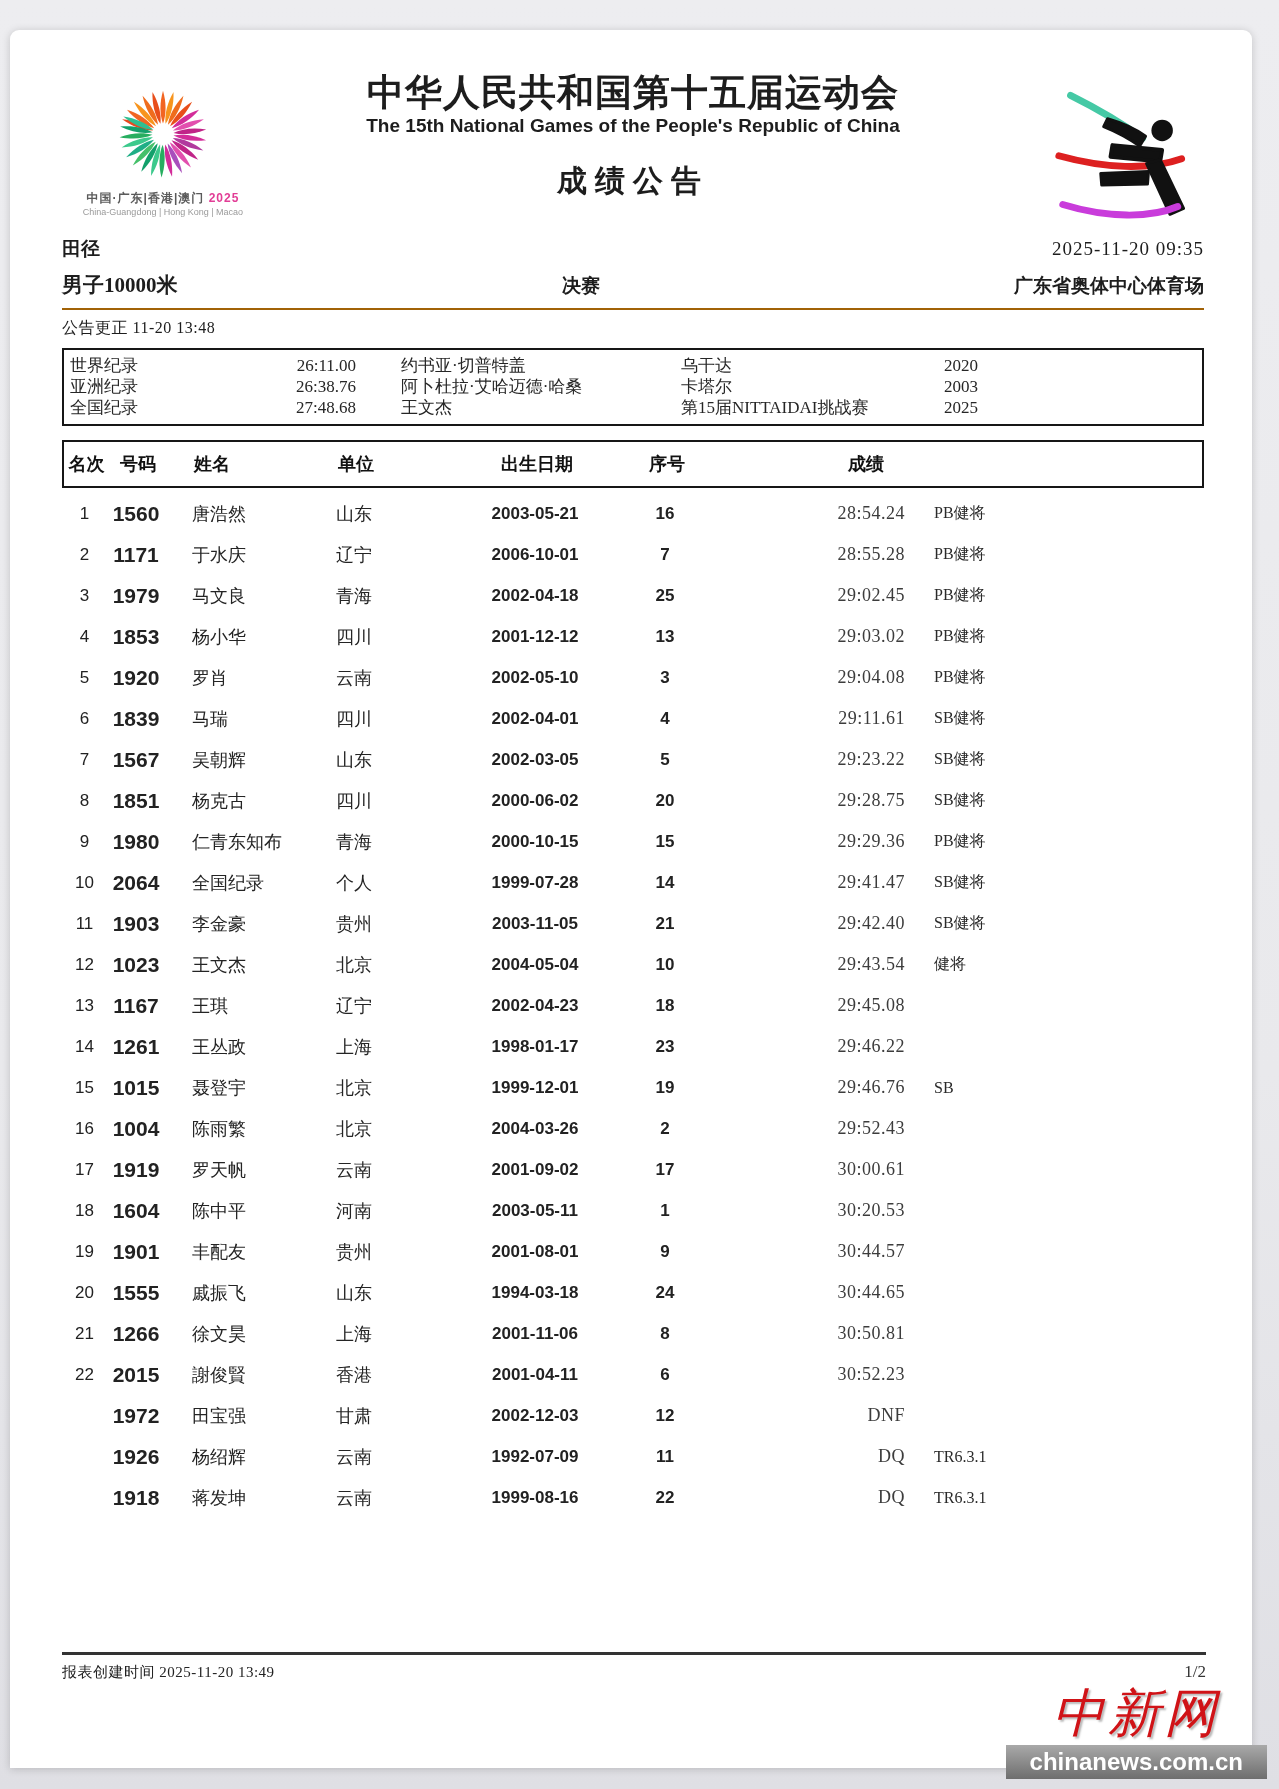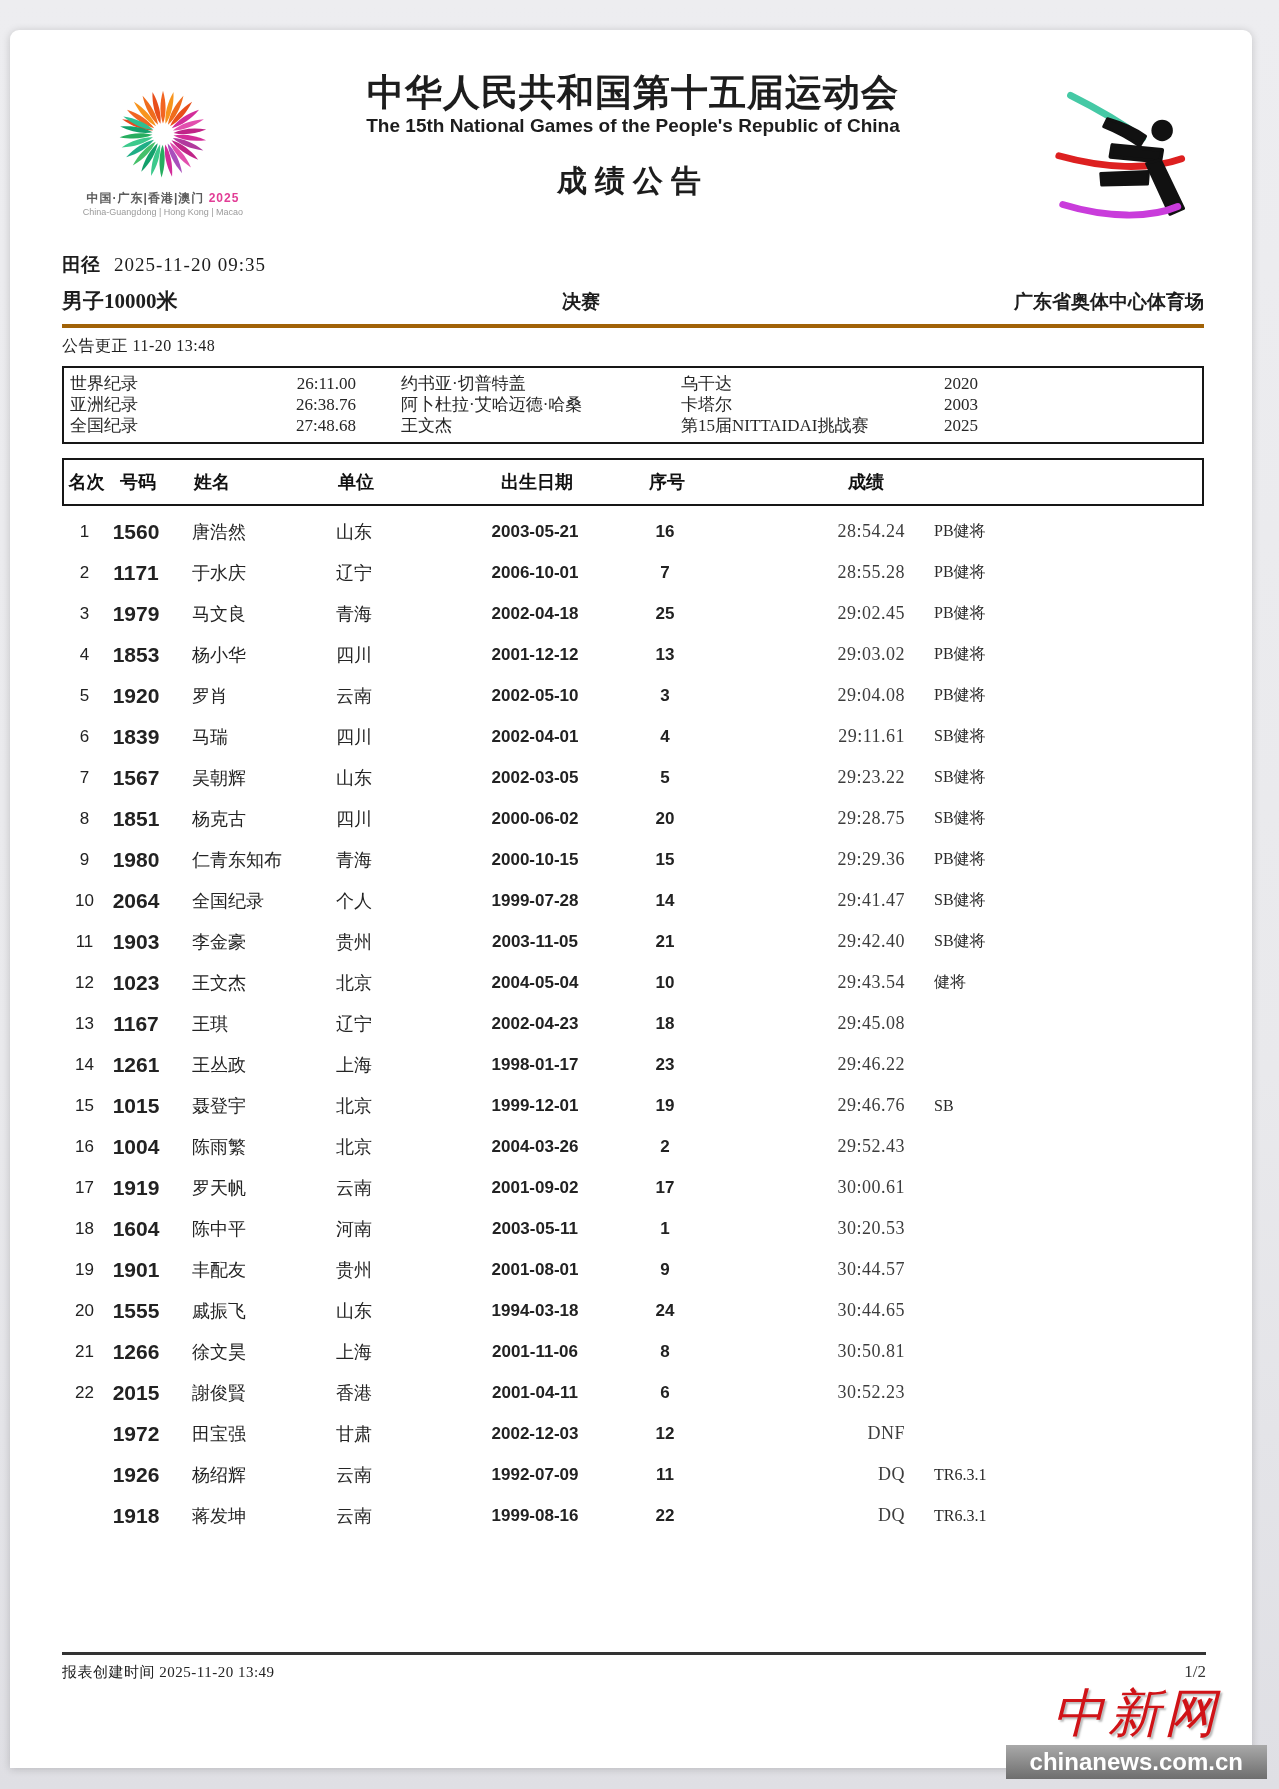--- a/index.html
+++ b/index.html
@@ -18,24 +18,24 @@
     font-family:"Liberation Sans","DejaVu Sans",sans-serif;white-space:nowrap;}
   .emblem-year{color:#e23d96;}
   .emblem-cap2{font-size:9px;color:#9a9a9a;font-family:"Liberation Sans",sans-serif;white-space:nowrap;}
   .titles{position:absolute;left:180px;right:180px;top:2px;text-align:center;}
   .t-main{font-size:37px;font-weight:bold;letter-spacing:1px;line-height:42px;}
   .t-sub{font-size:19px;font-weight:bold;margin-top:1px;font-family:"Liberation Sans","DejaVu Sans",sans-serif;}
   .t-doc{font-size:30px;font-weight:bold;margin-top:24px;letter-spacing:8px;}
   .pictogram{position:absolute;right:-4px;top:0;width:158px;height:156px;}
 
   
-  .meta1{display:flex;align-items:baseline;margin-top:24px;font-size:19px;gap:14px;}
+  .meta1{display:flex;justify-content:space-between;align-items:baseline;margin-top:8px;font-size:19px;gap:14px;}
   .meta1 .sport{font-weight:bold;}
   .meta1 .dt{letter-spacing:1px;}
-  .meta2{display:flex;align-items:baseline;margin-top:9px;padding-bottom:9px;border-bottom:4px solid #a16207;}
+  .meta2{display:flex;align-items:baseline;margin-top:9px;padding-bottom:9px;border-bottom:2px solid #a16207;}
   .meta2 .event{flex:1;font-size:21px;font-weight:bold;}
   .meta2 .round{flex:1;text-align:center;font-size:19px;font-weight:bold;}
   .meta2 .venue{flex:1.3;text-align:right;font-size:19px;font-weight:bold;}
   .correction{margin-top:8px;font-size:16px;letter-spacing:.5px;}
 
   
   .records{margin-top:9px;border:2px solid #161616;padding:5px 6px 6px 6px;font-size:17px;color:#262626;}
   .rec-row{display:grid;grid-template-columns:126px 160px 298px 268px auto;line-height:21px;}
   .rec-mark{text-align:right;}
   .rec-holder{padding-left:45px;}

